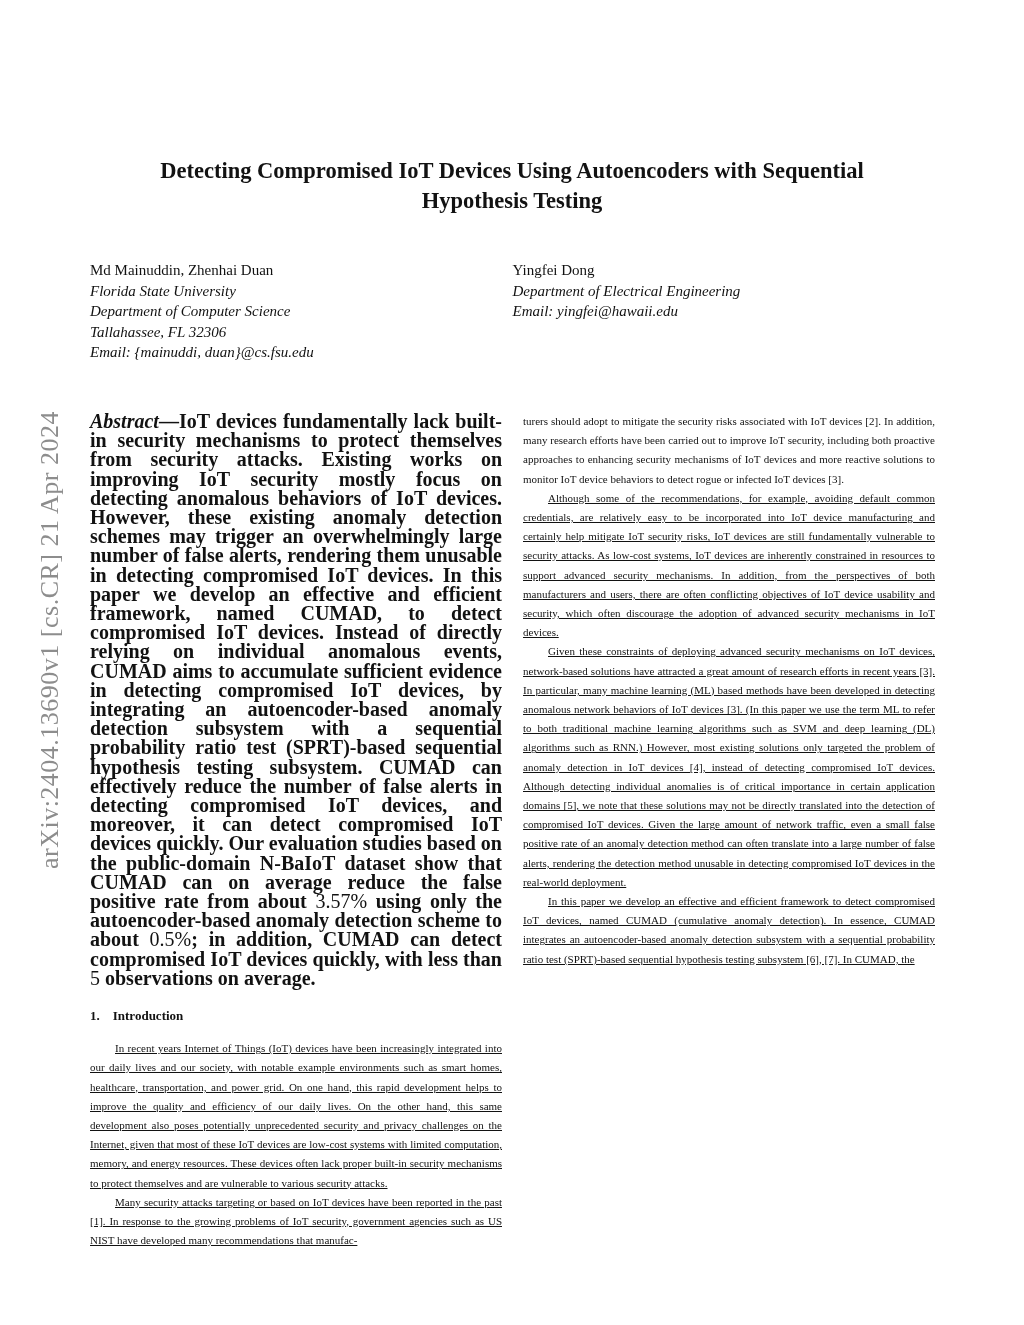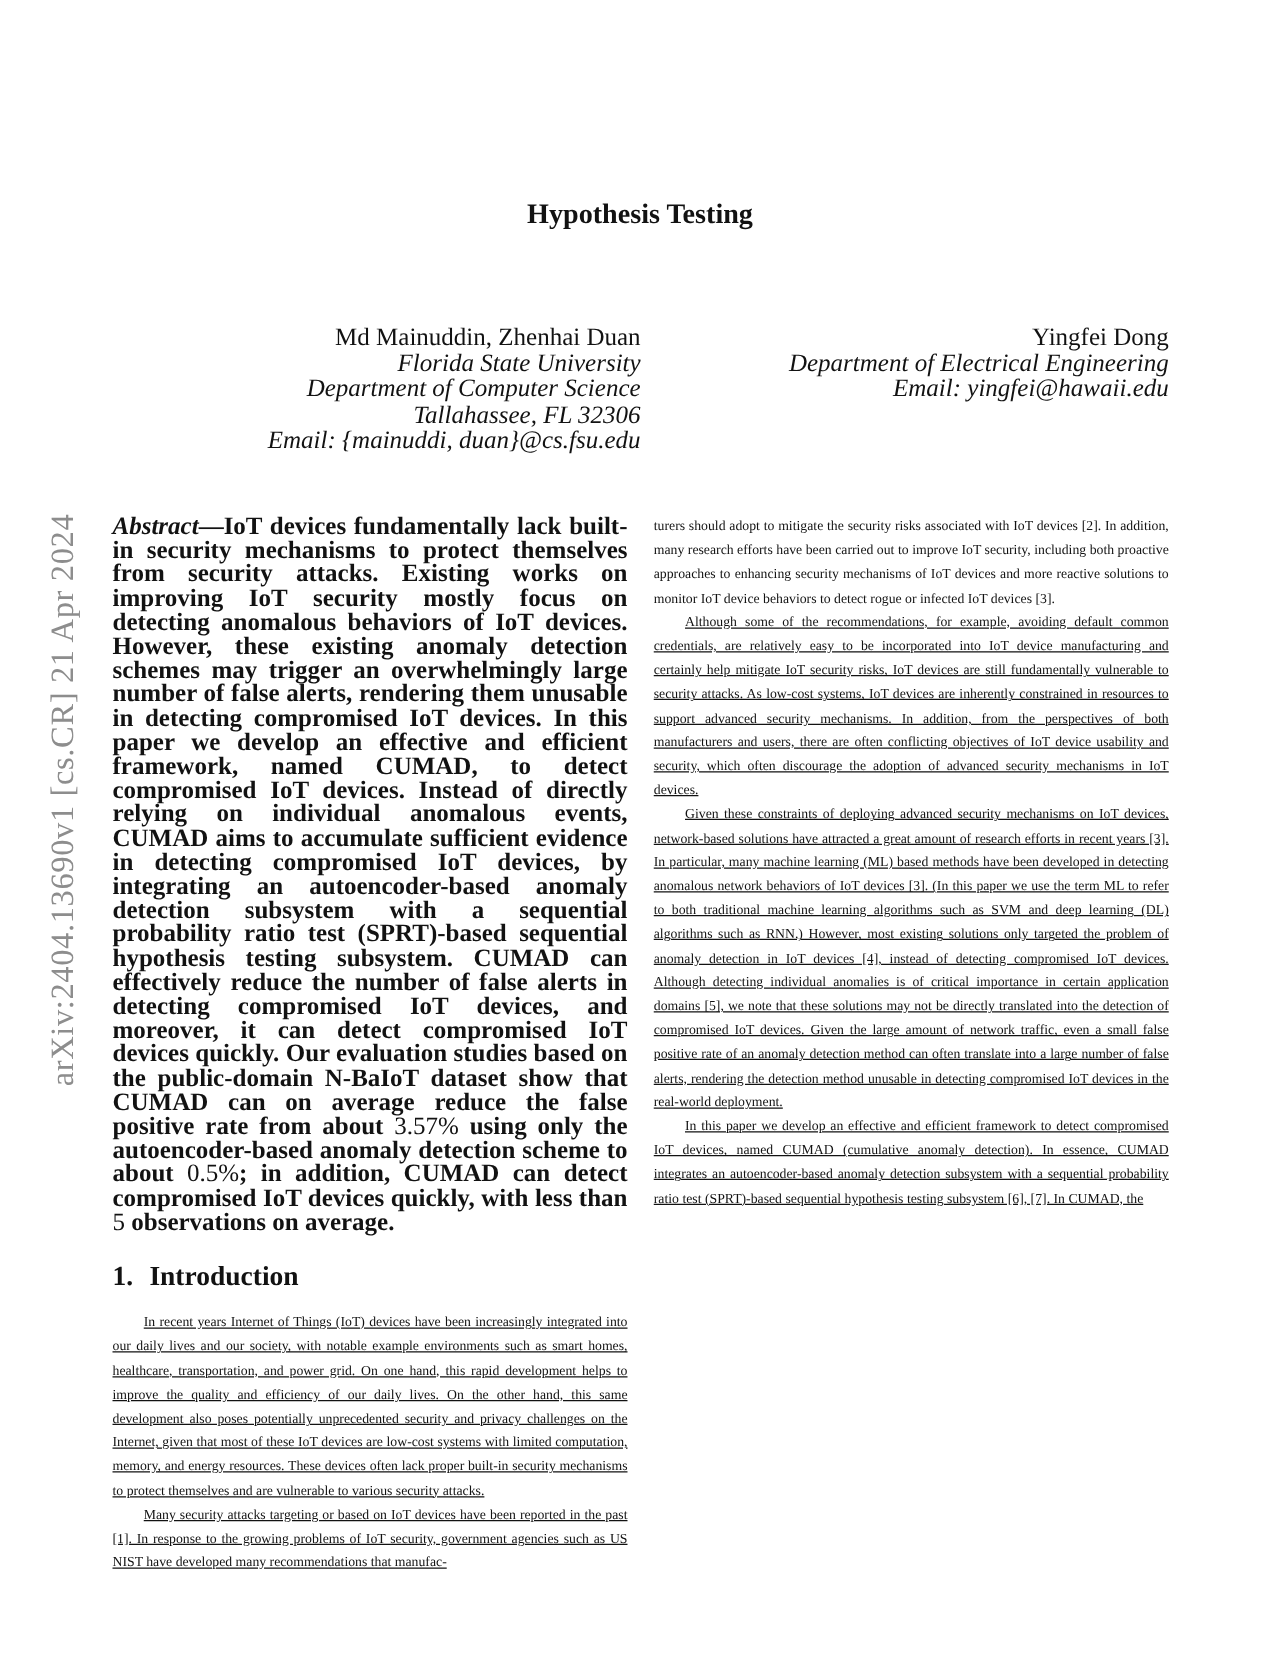--- a/index.html
+++ b/index.html
@@ -13,49 +13,50 @@
     transform:translate(-50%,-50%) rotate(-90deg);
     white-space:nowrap; font-size:26px; letter-spacing:0.5px; color:#8d8d8d;
   }
   .paper-title {
     position:absolute; top:156px; left:0; width:100%;
     text-align:center; font-weight:bold; font-size:22.5px; line-height:30px;
   }
   .authors-row {
     position:absolute; top:260px; left:90px; width:845px; display:flex;
   }
-  .author-block { flex:1; text-align:right; font-size:20px; line-height:20.5px; }
+  .author-block { flex:1; text-align:left; font-size:15px; line-height:20.5px; }
   .author-name { font-style:normal; }
   .author-line { font-style:italic; }
   .col { position:absolute; top:412px; width:412px; }
   .col-left  { left:90px; }
   .col-right { left:523px; }
   .abstract {
     margin:0; font-weight:bold; font-size:20px; line-height:19.2px;
     text-align:justify;
   }
   .abstract-label { font-style:italic; }
   .math { font-weight:normal; }
   .section-heading {
-    margin:20px 0 15px 0; font-size:22px; font-weight:bold;
+    margin:20px 0 15px 0; font-size:13px; font-weight:bold;
   }
   .sec-num { margin-right:13px; }
   .body-par {
     margin:0; font-size:11px; line-height:19.2px; text-align:justify;
   }
   .indent { text-indent:25px;text-decoration:underline; }
 </style>
 </head>
 <body>
 
 <div class="page">
 
   <div class="watermark">arXiv:2404.13690v1  [cs.CR]  21 Apr 2024</div>
 
   <div class="paper-title">
+    <div>Detecting Compromised IoT Devices Using Autoencoders with Sequential</div>
     <div>Hypothesis Testing</div>
   </div>
 
   <div class="authors-row">
     <div class="author-block">
       <div class="author-name">Md Mainuddin, Zhenhai Duan</div>
       <div class="author-line">Florida State University</div>
       <div class="author-line">Department of Computer Science</div>
       <div class="author-line">Tallahassee, FL 32306</div>
       <div class="author-line">Email: {mainuddi, duan}@cs.fsu.edu</div>

